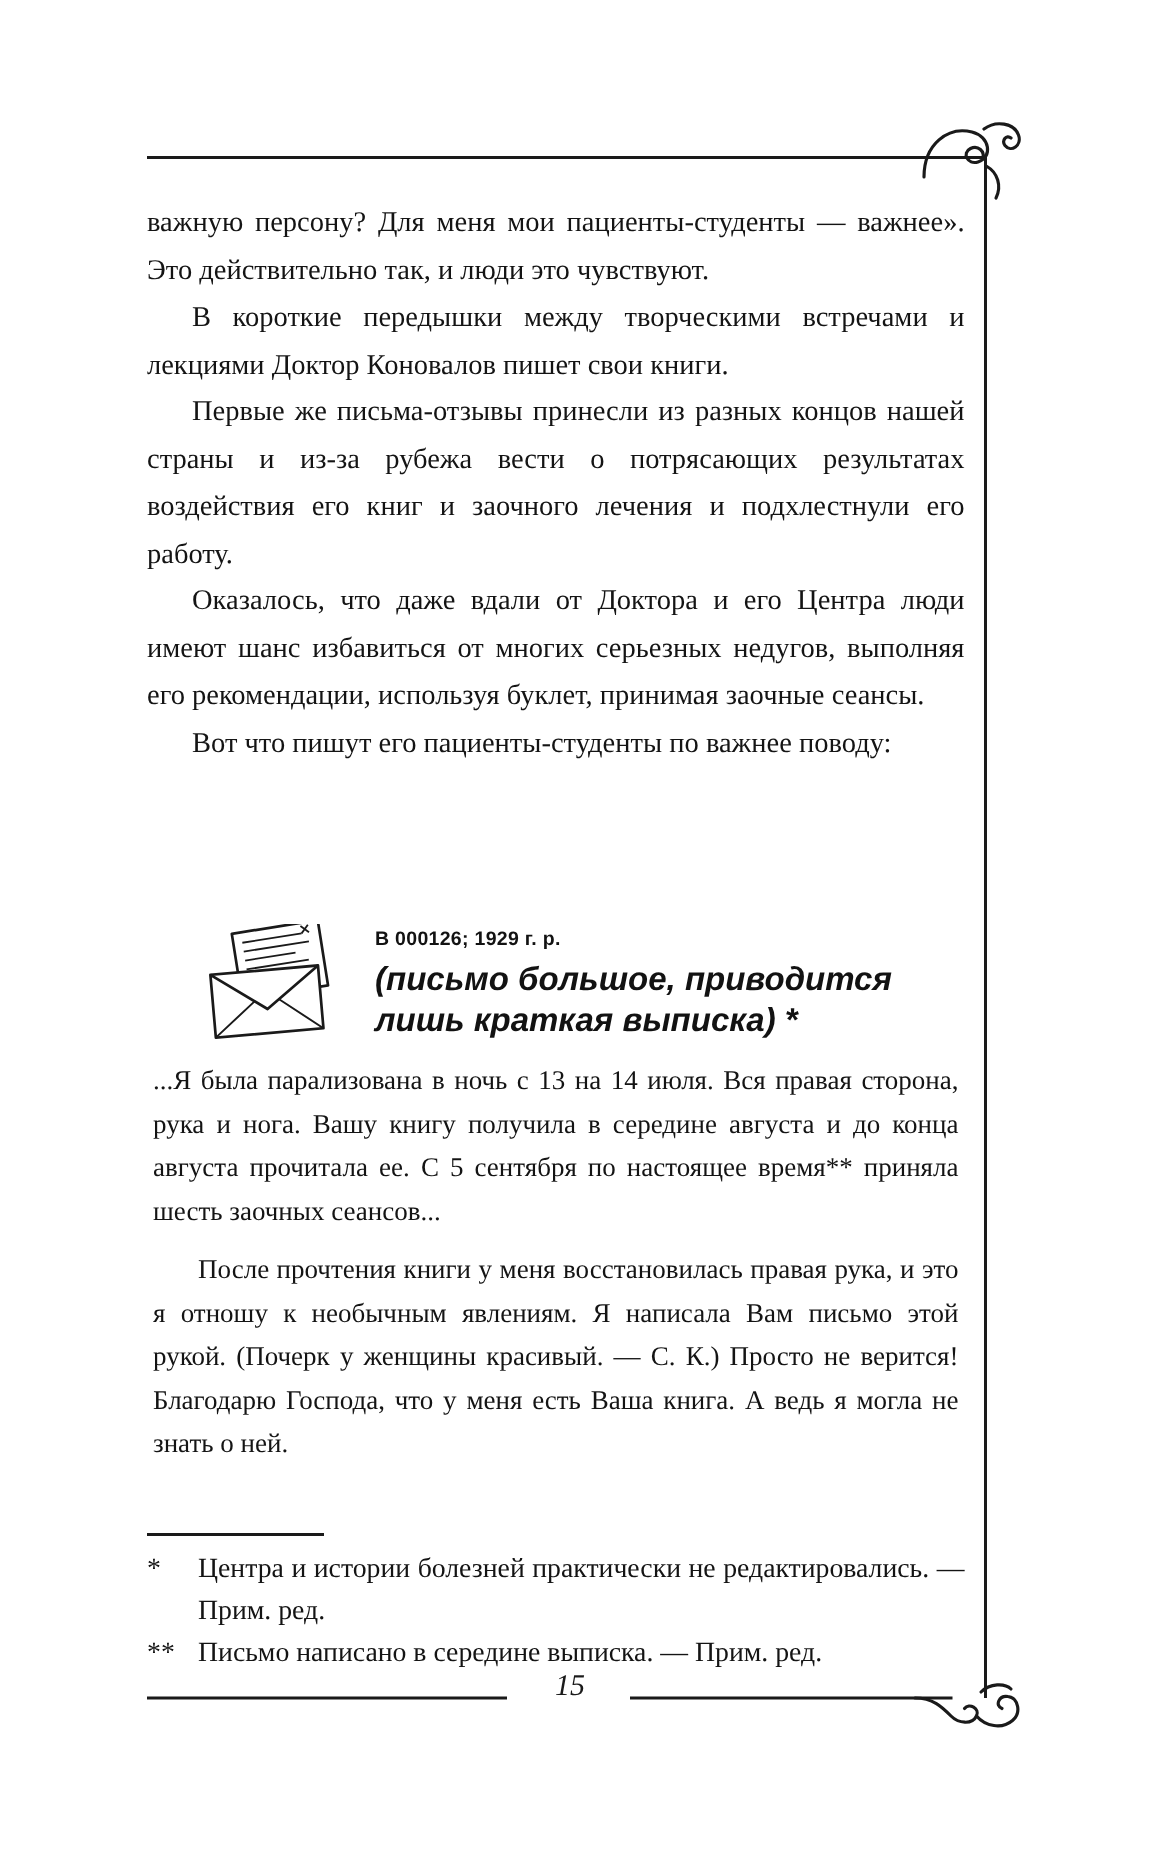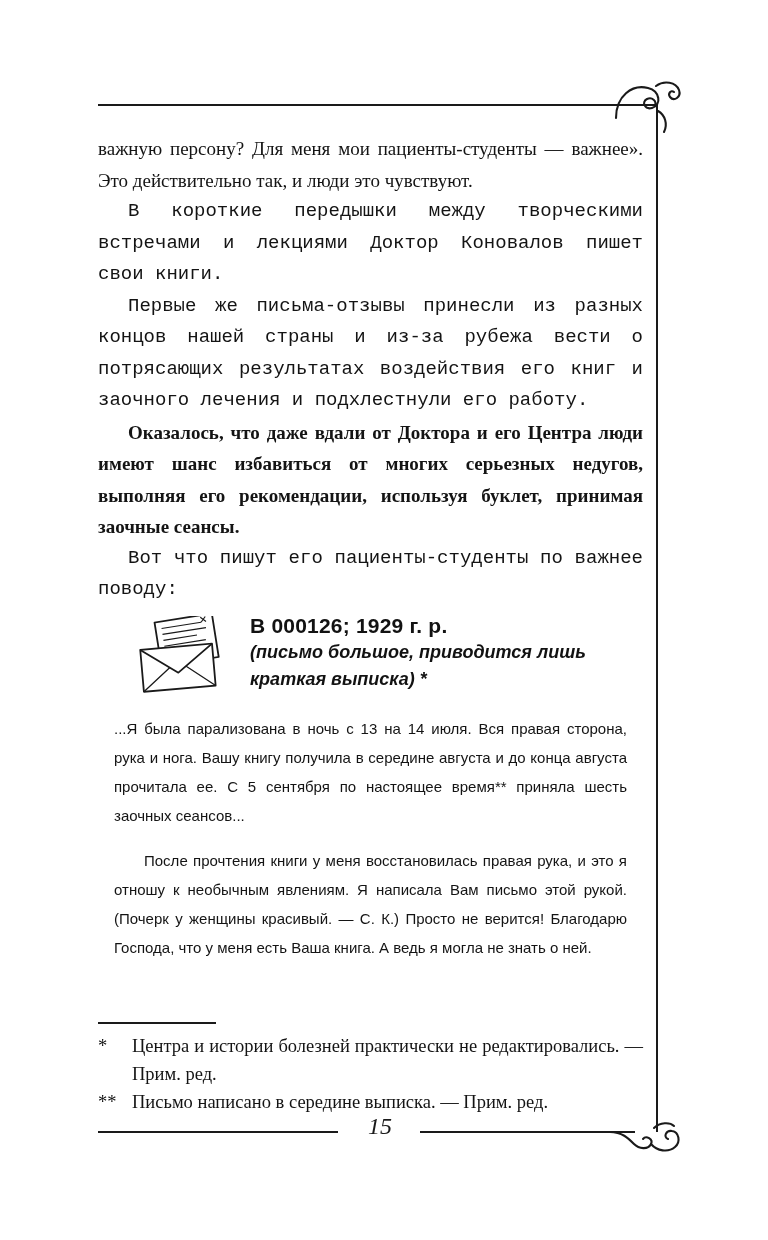--- a/index.html
+++ b/index.html
@@ -65,44 +65,44 @@
   .flourish-br { left: 608px; top: 1104px; }
 
   .page-number {
     position: absolute;
     left: 340px;
     top: 1113px;
     width: 80px;
     text-align: center;
     font-family: "Liberation Serif", serif;
     font-style: italic;
-    font-size: 24px;
+    font-size: 20px;
     color: #1a1a1a;
   }
 
   
   .body-col {
     position: absolute;
     left: 98px;
     top: 133px;
     width: 545px;
   }
   p.txt {
     margin: 0;
     font-family: "Liberation Serif", serif;
     font-size: 19px;
     line-height: 31.5px;
     text-align: justify;
     text-justify: inter-word;
     color: #141414;
     hyphens: manual;
   }
-  p.indent { text-indent: 30px; font-family: Liberation Mono, monospace; }
+  p.indent { text-indent: 30px; }
   p.bold {
-    font-weight: bold;
+    font-weight: normal;
     text-indent: 30px;
   }
 
   
   .letter-block {
     position: absolute;
     left: 98px;
     top: 612px;
     width: 545px;
   }
@@ -113,41 +113,41 @@
   }
   .envelope-icon {
     position: absolute;
     left: 36px;
     top: 4px;
     width: 104px;
     height: 78px;
   }
   .letter-id {
     font-family: "Liberation Sans", sans-serif;
-    font-size: 21px;
+    font-size: 13px;
     font-weight: bold;
     line-height: 27px;
     color: #121212;
     letter-spacing: 0.2px;
   }
   .letter-note {
     font-family: "Liberation Sans", sans-serif;
-    font-size: 18px;
+    font-size: 22px;
     font-weight: bold;
     font-style: italic;
     line-height: 27px;
     color: #121212;
   }
   .letter-body {
     margin-top: 8px;
   }
   p.sans {
-    margin: 16px;
-    font-family: Liberation Sans, sans-serif;
-    font-size: 15px;
+    margin: 4px;
+    font-family: Liberation Serif, serif;
+    font-size: 18px;
     line-height: 29px;
     text-align: justify;
     color: #141414;
   }
   p.sans.ind { text-indent: 30px; }
   p.sans + p.sans { margin-top: 0; }
   .sp { margin-top: 10px !important; }
 
   
   .footnote-rule {

